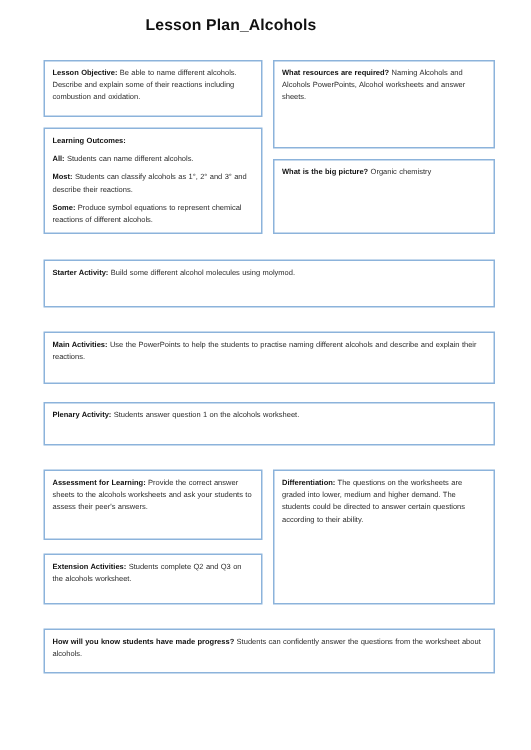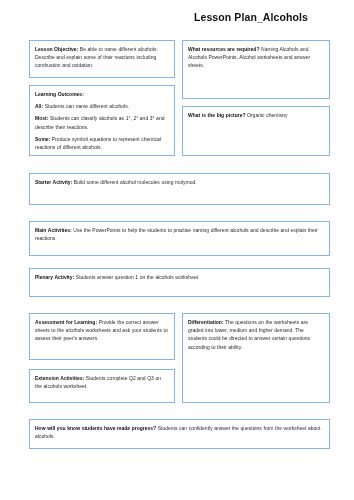--- a/index.html
+++ b/index.html
@@ -20,21 +20,21 @@
     left: 0; top: 0;
     width: 354px;
     height: 500px;
     background: #ffffff;
   }
   #doc-title {
     position: absolute;
     left: 0;
     top: 11px;
     width: 308px;
-    text-align: right;
+    text-align: center;
     font-size: 10.5px;
     font-weight: bold;
     letter-spacing: 0.1px;
     color: #111111;
   }
   .box {
     position: absolute;
     box-sizing: border-box;
     border: 1px solid #8cb3db;
     background: #ffffff;

